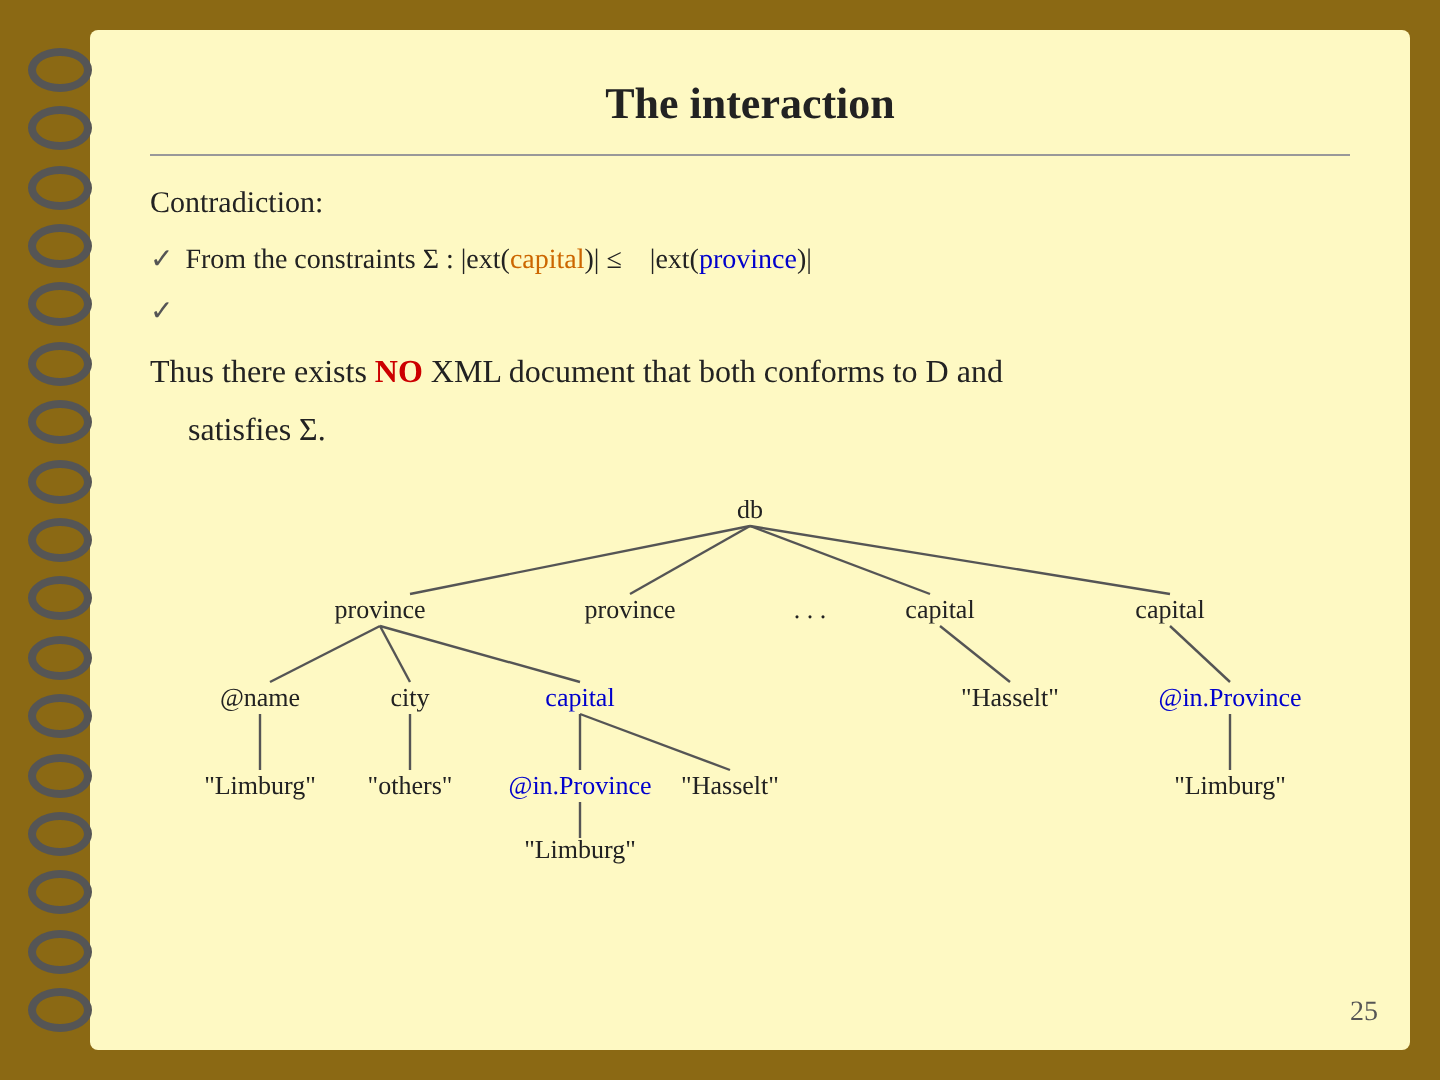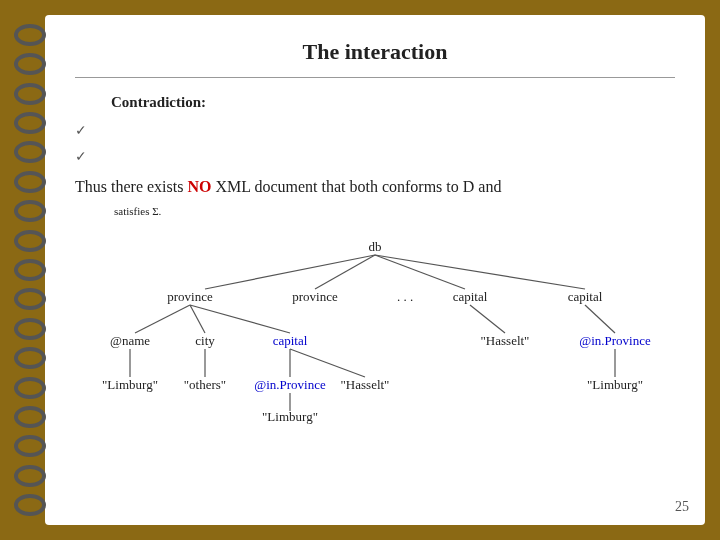--- a/index.html
+++ b/index.html
@@ -33,21 +33,21 @@
       height: 22px;
       border: 4px solid #555;
       border-radius: 50%;
       background: transparent;
     }
 
     .slide {
       position: relative;
       width: 660px;
       height: 510px;
-      background: #ffffff;
+      background: #fef9c3;
       border-radius: 4px;
       margin-left: 30px;
       padding: 20px 30px 20px 30px;
       overflow: hidden;
     }
 
     .slide-title {
       text-align: center;
       font-size: 22px;
       font-weight: bold;
@@ -63,24 +63,23 @@
     }
 
     .content {
       font-size: 14px;
       color: #222;
       line-height: 1.6;
     }
 
     .section-label {
       font-size: 15px;
-      font-weight: bold;
+      font-weight: normal;
       color: #222;
       margin-bottom: 6px;
-      margin-left: 36px;
     }
 
     .bullet-item {
       display: flex;
       align-items: baseline;
       margin-bottom: 4px;
       font-size: 14px;
       color: #222;
     }
 
@@ -96,23 +95,23 @@
 
     .thus-line {
       font-size: 16px;
       color: #222;
       margin-top: 6px;
       margin-bottom: 4px;
       line-height: 1.5;
     }
 
     .satisfies-line {
-      font-size: 11px;
-      color: #222;
-      margin-left: 39px;
+      font-size: 16px;
+      color: #222;
+      margin-left: 19px;
       margin-bottom: 8px;
     }
 
     
     .tree-container {
       position: relative;
       width: 100%;
       height: 200px;
       margin-top: 4px;
     }
@@ -167,20 +166,23 @@
 
 <div class="slide">
   <div class="slide-title">The interaction</div>
   <hr class="divider">
 
   <div class="content">
     <div class="section-label">Contradiction:</div>
 
     <div class="bullet-item">
       <span class="checkmark">✓</span>
+      <span>
+        From the constraints Σ : |ext(<span class="orange">capital</span>)| ≤ &nbsp;&nbsp; |ext(<span class="blue">province</span>)|
+      </span>
     </div>
 
     <div class="bullet-item">
       <span class="checkmark">✓</span>
     </div>
 
     <div class="thus-line">
       Thus there exists <span class="red-bold">NO</span> XML document that both conforms to D and
     </div>
     <div class="satisfies-line">

